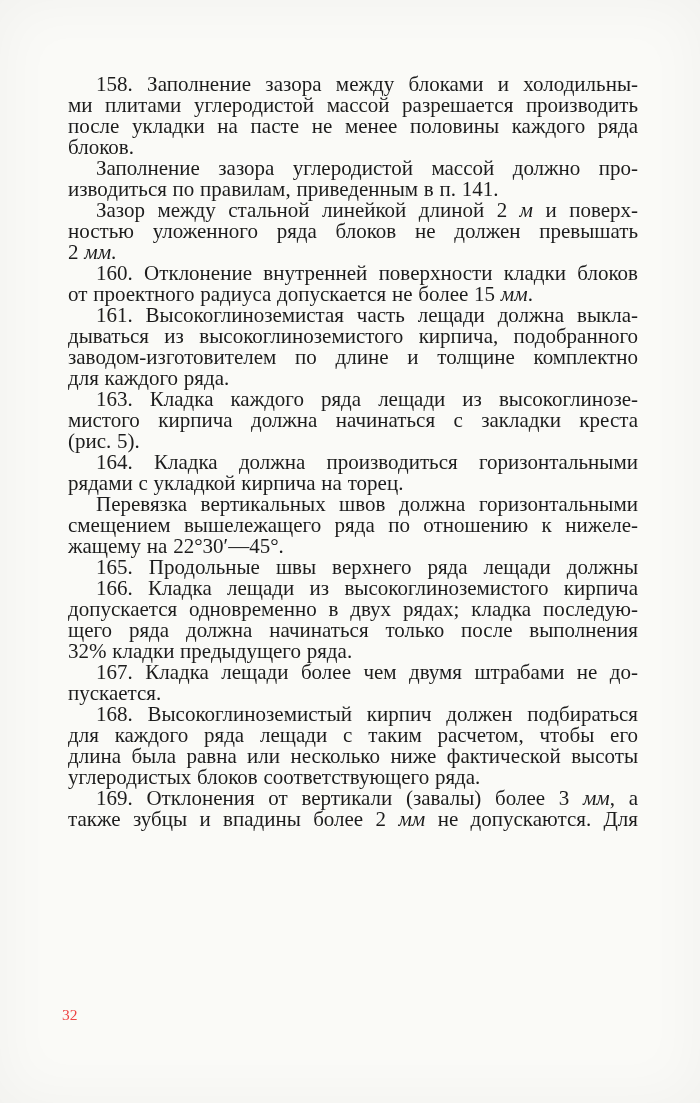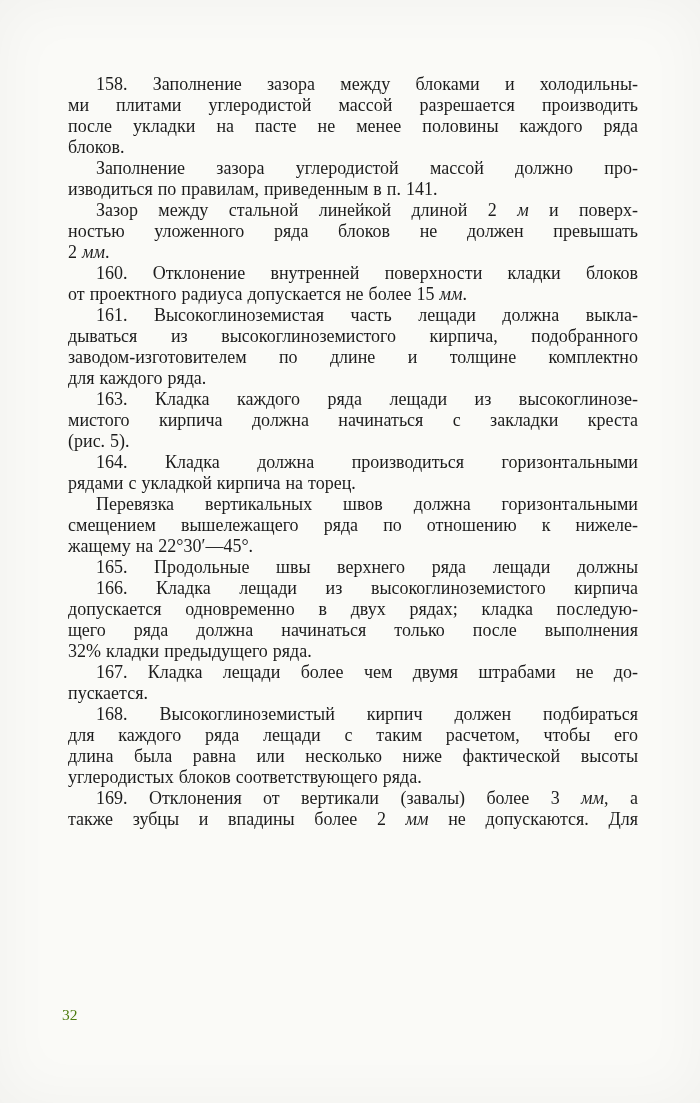--- a/index.html
+++ b/index.html
@@ -16,21 +16,21 @@
     box-shadow: inset 0 0 60px rgba(0,0,0,0.04);
     font-family: "Liberation Serif", "DejaVu Serif", serif;
     color: #1c1c1c;
     overflow: hidden;
   }
   .text-block {
     position: absolute;
     left: 68px;
     right: 62px;
     top: 74px;
-    font-size: 18px;
+    font-size: 21px;
     line-height: 21px;
   }
   .paragraph {
     margin: 0;
   }
   .line {
     text-align: justify;
     text-align-last: justify;
     white-space: normal;
     word-spacing: 0.5px;
@@ -42,21 +42,21 @@
     text-align-last: left;
   }
   .line i {
     font-style: italic;
   }
   .page-number {
     position: absolute;
     left: 62px;
     top: 1006px;
     font-size: 15.5px;
-    color: #4d7c0f;
+    color: #ef4444;
   }
 </style>
 </head>
 <body>
 
 <div class="page">
   <div class="text-block">
       <div class="paragraph">
         <div class="line indent">158. Заполнение зазора между блоками и холодильны-</div>
         <div class="line">ми плитами углеродистой массой разрешается производить</div>

